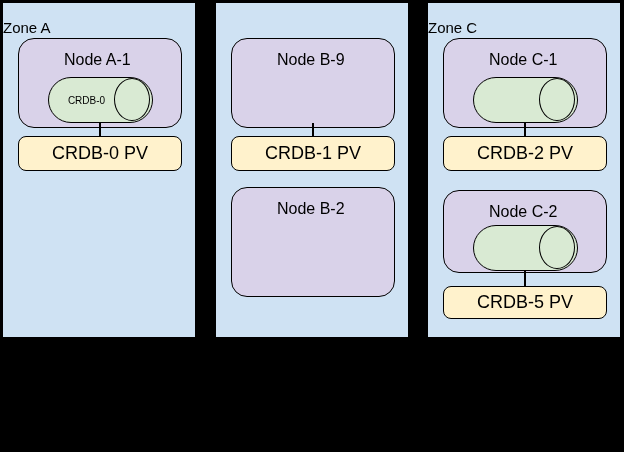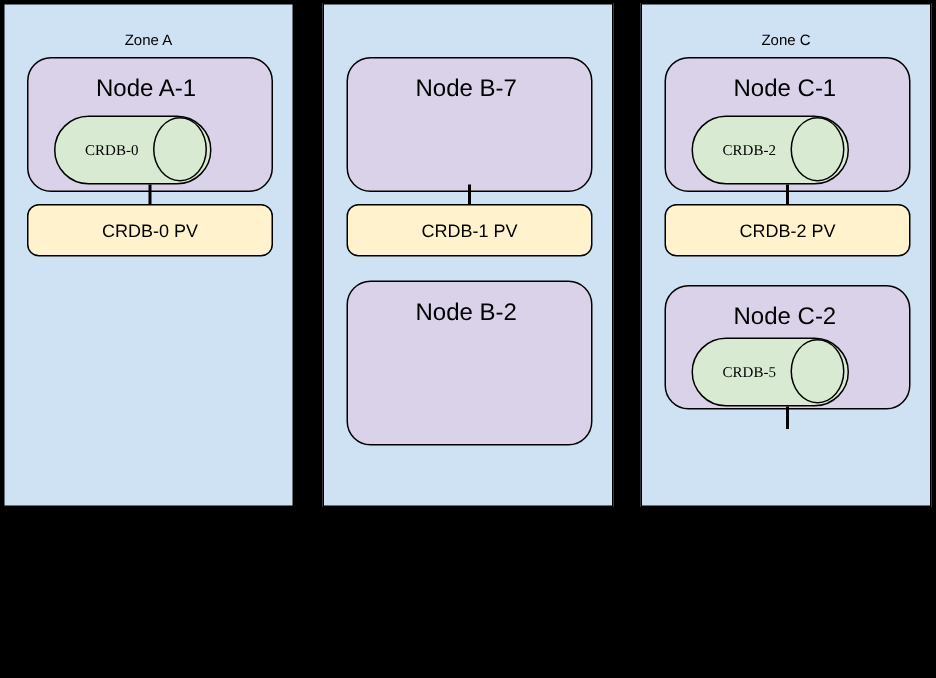--- a/index.html
+++ b/index.html
@@ -25,22 +25,22 @@
     height: 336px;
     background: var(--zone-fill, #cfe2f3);
     border: 1.5px solid var(--stroke, #000);
     box-sizing: border-box;
   }
   .zone-label {
     position: absolute;
     top: 17px;
     left: 0;
     width: 100%;
-    text-align: center;
-    font-size: 10px;
+    text-align: left;
+    font-size: 15px;
     line-height: 15px;
   }
   .node {
     position: absolute;
     left: 15px;
     width: 164px;
     background: var(--node-fill, #d9d2e9);
     border: 1px solid var(--stroke, #000);
     border-radius: 16px;
     box-sizing: border-box;
@@ -51,28 +51,27 @@
     left: 0;
     width: 100%;
     text-align: left;
     font-size: 16px;
     line-height: 15px;
     margin-left: 45px;
   }
   .node1 { top: 35px; height: 90px; }
   .cylinder {
     position: absolute;
-    left: 33px;
+    left: 45px;
     width: 105px;
     height: 46px;
     background: var(--cyl-fill, #d9ead3);
     border: 1px solid var(--stroke, #000);
     border-radius: 23px;
     box-sizing: border-box;
-    font-family: Liberation Serif, serif;
   }
   .cyl-cap {
     position: absolute;
     right: 2px;
     top: 0px;
     width: 36px;
     height: 43px;
     border-radius: 50%;
     background: var(--cyl-fill, #d9ead3);
     border: 1px solid var(--stroke, #000);
@@ -102,21 +101,21 @@
     left: 15px;
     width: 164px;
     height: 35px;
     background: var(--pv-fill, #fff2cc);
     border: 1px solid var(--stroke, #000);
     border-radius: 8px;
     box-sizing: border-box;
     display: flex;
     align-items: center;
     justify-content: center;
-    font-size: 12px;
+    font-size: 18px;
   }
   .pv1 { top: 133px; }
   
   .node2b { top: 184px; height: 110px; }
   
   .node2c { top: 187px; height: 83px; }
   .cyl2 { top: 222px; }
   .conn2 { top: 268px; height: 15px; }
   .pv2 { top: 283px; height: 33px; }
 </style>
@@ -135,47 +134,48 @@
       <div class="cyl-label">CRDB-0</div>
     </div>
     <div class="connector conn1"></div>
     <div class="pv pv1">
       <span>CRDB-0 PV</span>
     </div>
   </div>
 
   <div class="zone" style="left:215px">
     <div class="node node1">
-      <div class="node-label">Node B-7</div>
+      <div class="node-label">Node B-9</div>
     </div>
     <div class="connector conn1"></div>
     <div class="pv pv1">
       <span>CRDB-1 PV</span>
     </div>
     <div class="node node2b">
       <div class="node-label">Node B-2</div>
     </div>
   </div>
 
   <div class="zone" style="left:427px">
     <div class="zone-label">Zone C</div>
     <div class="node node1">
       <div class="node-label">Node C-1</div>
     </div>
     <div class="cylinder cyl1">
       <div class="cyl-cap"></div>
-      <div class="cyl-label">CRDB-2</div>
     </div>
     <div class="connector conn1"></div>
     <div class="pv pv1">
       <span>CRDB-2 PV</span>
     </div>
     <div class="node node2c">
       <div class="node-label">Node C-2</div>
     </div>
     <div class="cylinder cyl2">
       <div class="cyl-cap"></div>
-      <div class="cyl-label">CRDB-5</div>
     </div>
     <div class="connector conn2"></div>
+    <div class="pv pv2">
+      <span>CRDB-5 PV</span>
+    </div>
   </div>
 
 </div>
 
 </body></html>

